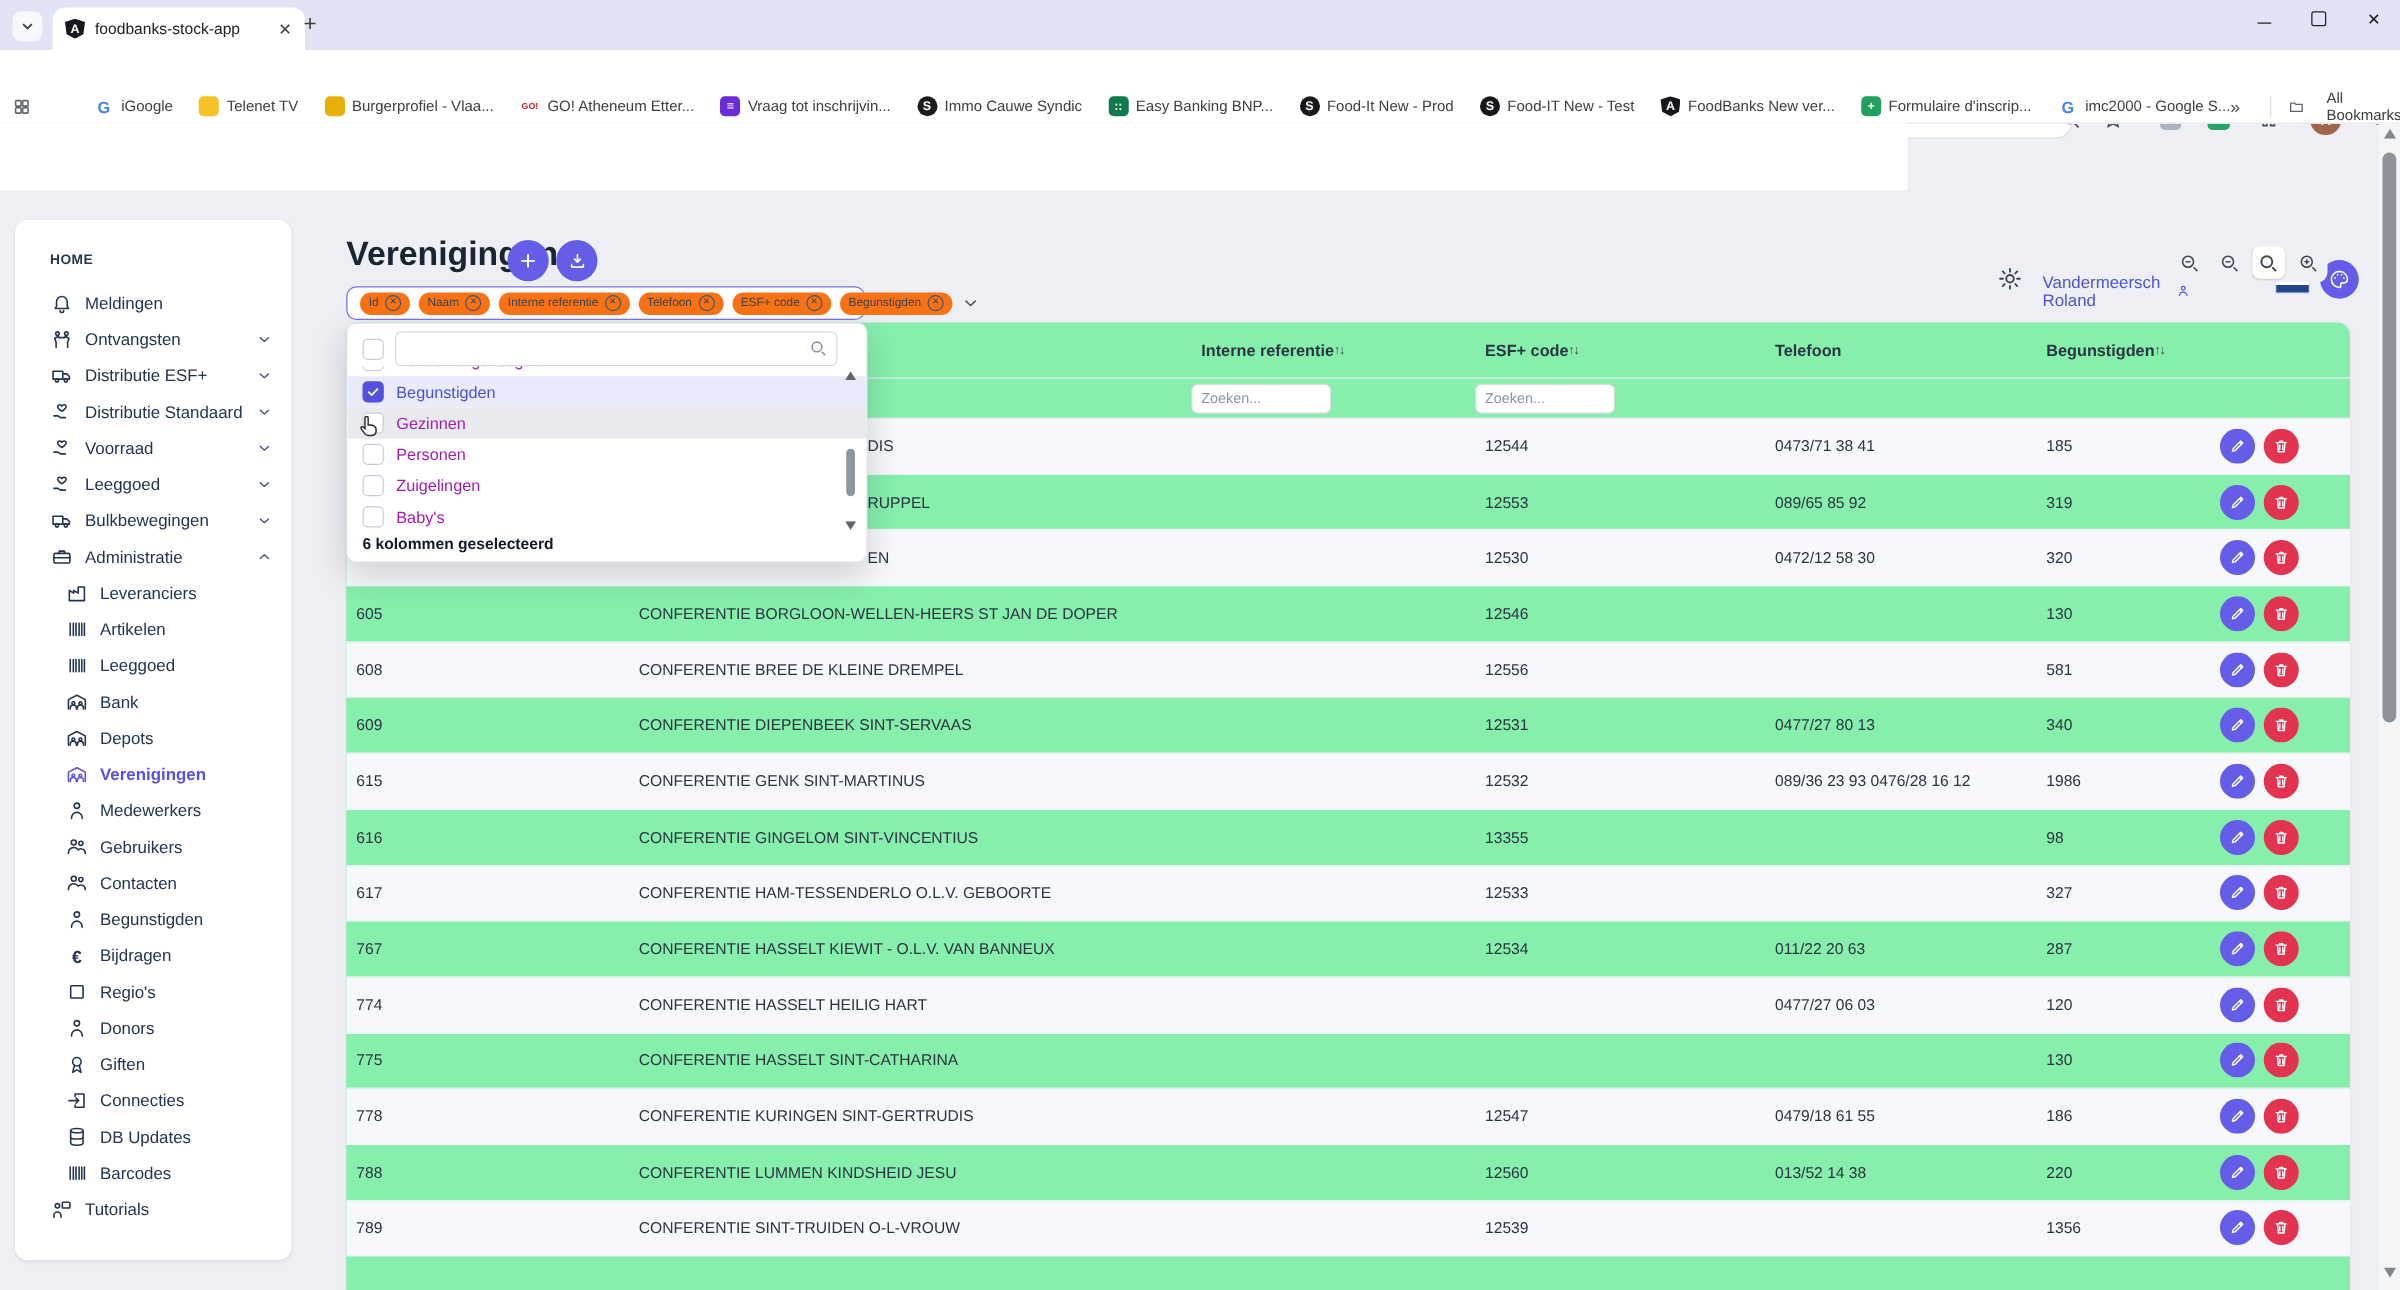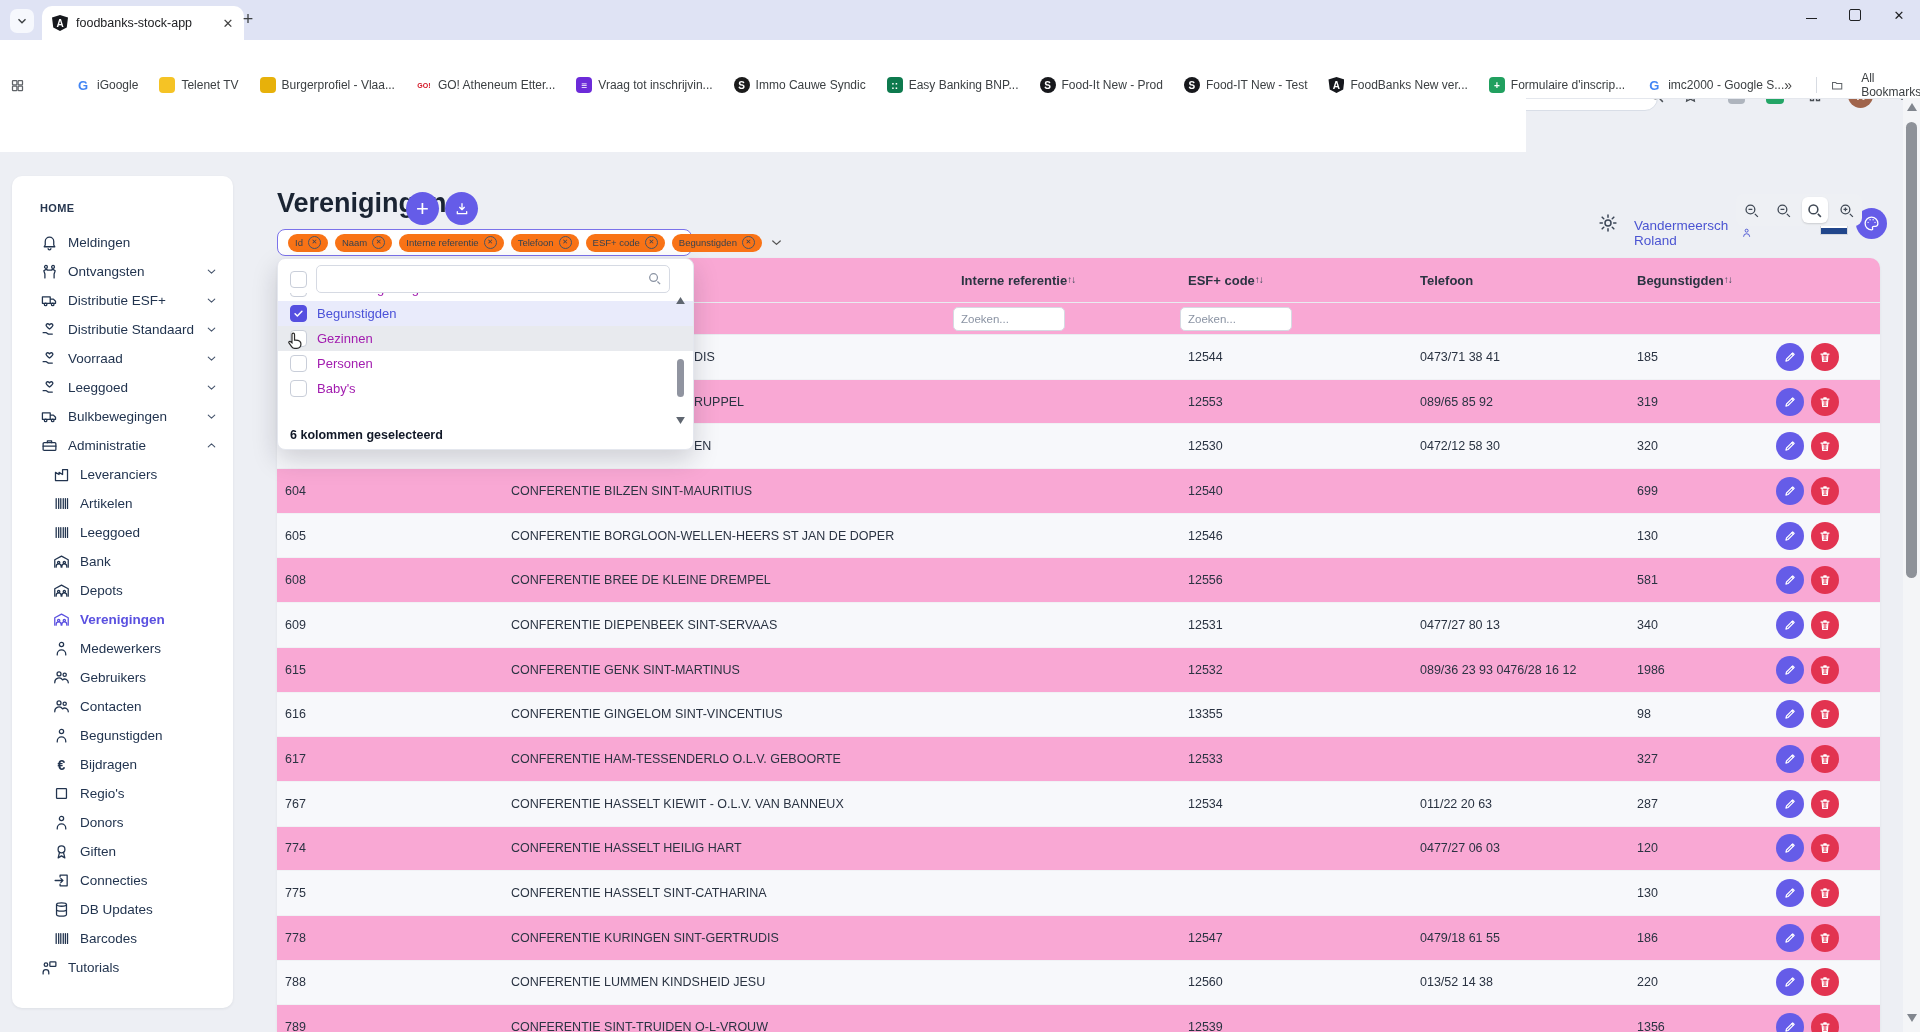--- a/index.html
+++ b/index.html
@@ -72,21 +72,21 @@
   .zoombtn.activez{background:#fff;box-shadow:0 1px 2px rgba(0,0,0,.15);}
 
   .chipsbar{left:277px;top:229px;width:415px;height:27px;border:1.5px solid #7b72ea;border-radius:8px;
             background:#fff;display:flex;align-items:center;gap:7px;padding:0 10px;box-sizing:border-box;}
   .chip{background:#f97316;border-radius:10px;padding:2.5px 7px;font-size:9.5px;color:#39434f;
         display:inline-flex;align-items:center;gap:5px;white-space:nowrap;}
   .chipx{width:11px;height:11px;border:1px solid #4b5563;border-radius:50%;font-size:7px;line-height:10px;
          text-align:center;color:#374151;}
   .chipsbar .chev{margin-left:auto;color:#555;}
 
-  .tablecard{left:277px;top:258px;width:1603px;height:774px;background:#f9a8d4;border-radius:10px 10px 0 0;
+  .tablecard{left:277px;top:258px;width:1603px;height:774px;background:#86efac;border-radius:10px 10px 0 0;
              box-shadow:0 1px 3px rgba(16,24,40,.06);overflow:hidden;}
   .tgrid{display:grid;grid-template-columns:226px 450px 227px 232px 217px 139px auto;align-items:center;}
   .thead{height:44px;border-bottom:1px solid #e9ecf1;font-size:13px;font-weight:600;color:#2b3442;}
   .thead>div,.trow>div{padding-left:8px;overflow:hidden;white-space:nowrap;}
   .sortarrows{font-size:10px;letter-spacing:-1px;color:#3a4656;position:relative;top:-2px;}
   .tfilter{height:31px;border-bottom:1px solid #e9ecf1;}
   .zoeken{width:112px;height:24px;border:1px solid #d5dae2;border-radius:5px;font-size:11.5px;color:#333;
           padding:0 7px;box-sizing:border-box;font-family:"Liberation Sans",sans-serif;}
   .zoeken::placeholder{color:#8a93a3;}
   .trow{height:43.69px;font-size:12.5px;color:#2a3342;border-bottom:1px solid #f0f2f5;}
@@ -685,41 +685,20 @@
             </svg>
           </span>
           <span class="rowbtn" style="background:#e23350">
             <svg width="14" height="14" viewBox="0 0 24 24" fill="none" stroke="currentColor" stroke-width="2" stroke-linecap="round" stroke-linejoin="round">
               <path d="M5 7h14M10 7V5h4v2M7 7l1 12.5h8L17 7M10 10.5v6M14 10.5v6"></path>
             </svg>
           </span>
         </div>
       </div>
       <div class="tgrid trow">
-        <div>604</div>
-        <div>CONFERENTIE BILZEN SINT-MAURITIUS</div>
-        <div></div>
-        <div>12540</div>
-        <div></div>
-        <div>699</div>
-        <div class="actions">
-          <span class="rowbtn" style="background:#655ce8">
-            <svg width="14" height="14" viewBox="0 0 24 24" fill="none" stroke="currentColor" stroke-width="2" stroke-linecap="round" stroke-linejoin="round">
-              <path d="M5 19l1-3.6L16.6 4.8l2.6 2.6L8.6 18 5 19z"></path>
-              <path d="M14.7 6.7l2.6 2.6"></path>
-            </svg>
-          </span>
-          <span class="rowbtn" style="background:#e23350">
-            <svg width="14" height="14" viewBox="0 0 24 24" fill="none" stroke="currentColor" stroke-width="2" stroke-linecap="round" stroke-linejoin="round">
-              <path d="M5 7h14M10 7V5h4v2M7 7l1 12.5h8L17 7M10 10.5v6M14 10.5v6"></path>
-            </svg>
-          </span>
-        </div>
-      </div>
-      <div class="tgrid trow">
         <div>605</div>
         <div>CONFERENTIE BORGLOON-WELLEN-HEERS ST JAN DE DOPER</div>
         <div></div>
         <div>12546</div>
         <div></div>
         <div>130</div>
         <div class="actions">
           <span class="rowbtn" style="background:#655ce8">
             <svg width="14" height="14" viewBox="0 0 24 24" fill="none" stroke="currentColor" stroke-width="2" stroke-linecap="round" stroke-linejoin="round">
               <path d="M5 19l1-3.6L16.6 4.8l2.6 2.6L8.6 18 5 19z"></path>
@@ -990,20 +969,24 @@
         </span>
         <span>Begunstigden</span>
       </div>
       <div class="dditem hovered">
         <span class="cb"></span>
         <span>Gezinnen</span>
       </div>
       <div class="dditem">
         <span class="cb"></span>
         <span>Personen</span>
+      </div>
+      <div class="dditem">
+        <span class="cb"></span>
+        <span>Zuigelingen</span>
       </div>
       <div class="dditem">
         <span class="cb"></span>
         <span>Baby's</span>
       </div>
     </div>
   <div class="ddscroll">
     <svg width="9" height="7" viewBox="0 0 10 8" style="position:absolute;top:0">
         <polygon points="5,0 10,8 0,8" fill="currentColor"></polygon>
       </svg>

